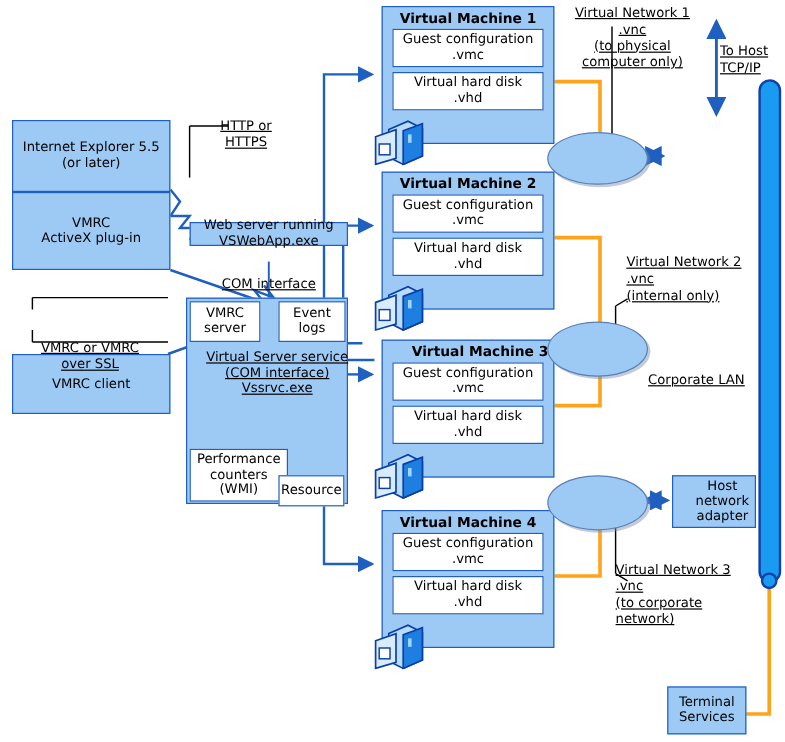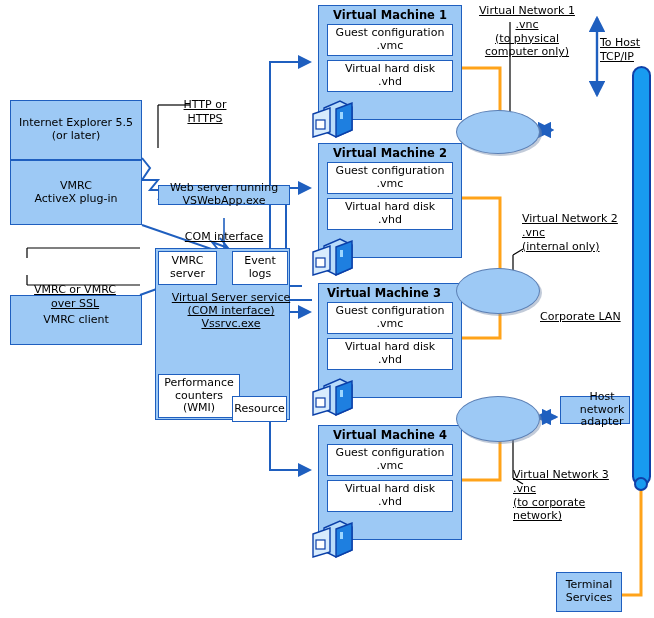--- a/index.html
+++ b/index.html
@@ -189,21 +189,21 @@
     <svg viewBox="0 0 44 40" width="44" height="40">
       <polygon points="14,10 30,3 42,9 42,32 26,39 14,33" fill="#B9DCFA" stroke="#0A3FA8" stroke-width="1.4"></polygon>
       <polygon points="26,11 42,5 42,32 26,39" fill="#1E7FE0" stroke="#0A3FA8" stroke-width="1.4"></polygon>
       <polygon points="3,16 20,10 20,34 3,39" fill="#D8ECFD" stroke="#0A3FA8" stroke-width="1.4"></polygon>
       <rect x="6" y="22" width="9" height="9" fill="#fff" stroke="#0A3FA8" stroke-width="1.2"></rect>
       <rect x="30" y="14" width="3" height="7" fill="#9DD6FF"></rect>
     </svg>
   </div>
 
   <div class="box" style="left:318px;top:283px;width:144px;height:115px;display:block;"></div>
-  <div class="vmtitle" style="left:312px;top:287px;width:144px;">Virtual Machine 3</div>
+  <div class="vmtitle" style="left:328px;top:287px;width:144px;">Virtual Machine 3</div>
   <div class="wbox" style="left:327px;top:302px;width:126px;height:32px;">
     <span style="white-space:pre-line;">Guest configuration
 .vmc</span>
   </div>
   <div class="wbox" style="left:327px;top:338px;width:126px;height:32px;">
     <span style="white-space:pre-line;">Virtual hard disk
 .vhd</span>
   </div>
   <div class="pcicon" style="left:310px;top:376px;">
     <svg viewBox="0 0 44 40" width="44" height="40">
@@ -244,21 +244,21 @@
 (to physical
 computer only)</div>
   <div class="plain" style="left:522px;top:212px;width:110px;text-align:left;">Virtual Network 2
 .vnc
 (internal only)</div>
   <div class="plain" style="left:513px;top:468px;width:110px;text-align:left;">Virtual Network 3
 .vnc
 (to corporate
 network)</div>
 
-  <div class="box" style="left:560px;top:396px;width:70px;height:28px;padding-left:14px;">
+  <div class="box" style="left:560px;top:396px;width:70px;height:44px;padding-left:14px;">
     <span style="white-space:pre-line;">Host
 network
 adapter</span>
   </div>
   <div class="box" style="left:556px;top:572px;width:66px;height:40px;">
     <span style="white-space:pre-line;">Terminal
 Services</span>
   </div>
 
   <div class="plain" style="left:600px;top:36px;width:56px;text-align:left;">To Host

